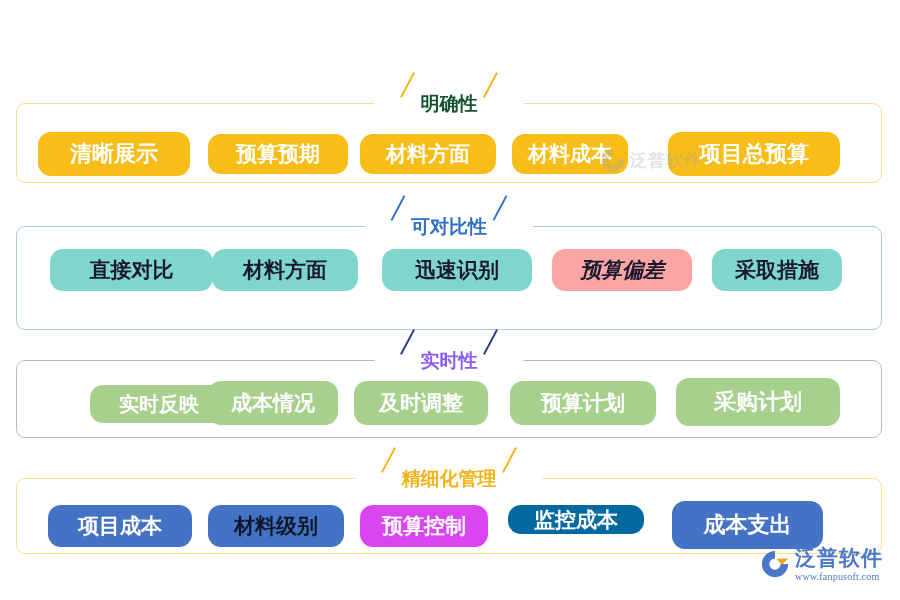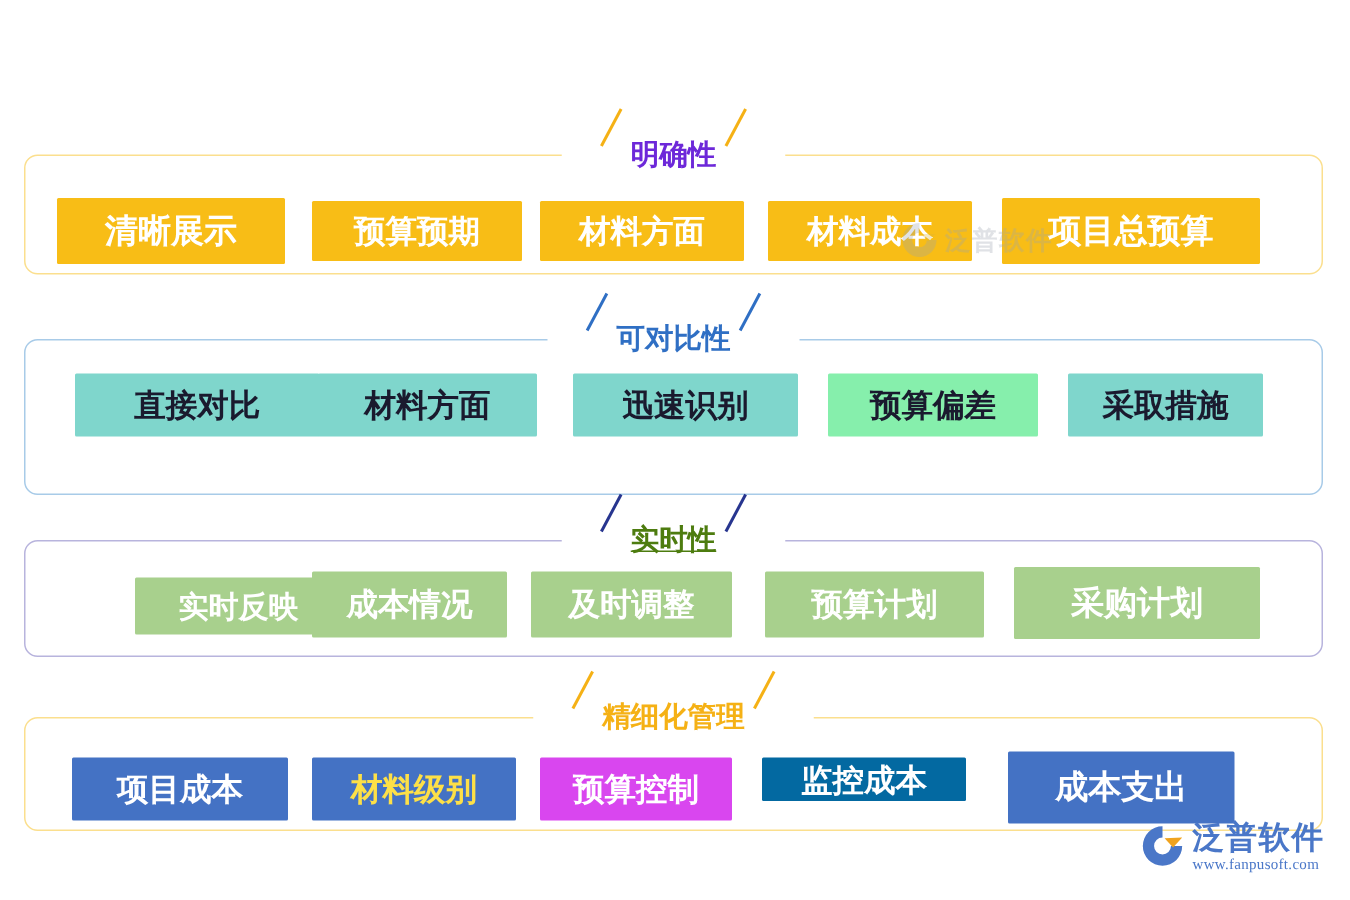--- a/index.html
+++ b/index.html
@@ -69,21 +69,21 @@
   }
   .slash.left  { left: 32px; }
   .slash.right { right: 32px; }
 
   .chip {
     position: absolute;
     box-sizing: border-box;
     display: flex;
     align-items: center;
     justify-content: center;
-    border-radius: 1px;
+    border-radius: 13px;
     font-weight: bold;
     white-space: nowrap;
     font-family: "Liberation Serif", "DejaVu Serif", serif;
   }
 
   
   .watermark-center {
     position: absolute;
     left: 600px;
     top: 140px;
@@ -144,48 +144,48 @@
   }
 </style>
 </head>
 <body>
 
 <div id="page">
 
 
   <div id="sections-root">
       <div class="section" style="left: 16px; top: 103px; width: 866px; height: 80px; border-color: rgb(251, 223, 142);">
-        <div class="section-title" style="color: #6d28d9;">明确性<div class="slash left" style="background: rgb(245, 177, 21);"></div><div class="slash right" style="background: rgb(245, 177, 21);"></div></div>
+        <div class="section-title" style="color: #14532d;">明确性<div class="slash left" style="background: rgb(245, 177, 21);"></div><div class="slash right" style="background: rgb(245, 177, 21);"></div></div>
       </div>
       <div class="chip" style="left: 38px; top: 132px; width: 152px; height: 44px; font-size: 22px; background: rgb(248, 189, 22); color: rgb(255, 255, 255);">清晰展示</div>
       <div class="chip" style="left: 208px; top: 134px; width: 140px; height: 40px; font-size: 21px; background: rgb(248, 189, 22); color: rgb(255, 255, 255);">预算预期</div>
       <div class="chip" style="left: 360px; top: 134px; width: 136px; height: 40px; font-size: 21px; background: rgb(248, 189, 22); color: rgb(255, 255, 255);">材料方面</div>
-      <div class="chip" style="left: 512px; top: 134px; width: 136px; height: 40px; font-size: 21px; background: rgb(248, 189, 22); color: rgb(255, 255, 255);">材料成本</div>
+      <div class="chip" style="left: 512px; top: 134px; width: 116px; height: 40px; font-size: 21px; background: rgb(248, 189, 22); color: rgb(255, 255, 255);">材料成本</div>
       <div class="chip" style="left: 668px; top: 132px; width: 172px; height: 44px; font-size: 22px; background: rgb(248, 189, 22); color: rgb(255, 255, 255);">项目总预算</div>
       <div class="section" style="left: 16px; top: 226px; width: 866px; height: 104px; border-color: rgb(168, 203, 232); padding-left: 12px;">
         <div class="section-title" style="color: rgb(47, 111, 196);">可对比性<div class="slash left" style="background: rgb(47, 111, 196);"></div><div class="slash right" style="background: rgb(47, 111, 196);"></div></div>
       </div>
       <div class="chip" style="left: 50px; top: 249px; width: 163px; height: 42px; font-size: 21px; background: rgb(127, 214, 204); color: rgb(26, 26, 46);">直接对比</div>
       <div class="chip" style="left: 212px; top: 249px; width: 146px; height: 42px; font-size: 21px; background: rgb(127, 214, 204); color: rgb(26, 26, 46);">材料方面</div>
       <div class="chip" style="left: 382px; top: 249px; width: 150px; height: 42px; font-size: 21px; background: rgb(127, 214, 204); color: rgb(26, 26, 46);">迅速识别</div>
-      <div class="chip" style="left: 552px; top: 249px; width: 140px; height: 42px; font-size: 21px; background: #86efac; color: rgb(26, 26, 46);">预算偏差</div>
+      <div class="chip" style="left: 552px; top: 249px; width: 140px; height: 42px; font-size: 21px; background: #fca5a5; color: rgb(26, 26, 46); font-style: italic;">预算偏差</div>
       <div class="chip" style="left: 712px; top: 249px; width: 130px; height: 42px; font-size: 21px; background: rgb(127, 214, 204); color: rgb(26, 26, 46);">采取措施</div>
       <div class="section" style="left: 16px; top: 360px; width: 866px; height: 78px; border-color: rgb(184, 180, 221);">
-        <div class="section-title" style="color: #4d7c0f; text-decoration: underline;">实时性<div class="slash left" style="background: rgb(39, 53, 143);"></div><div class="slash right" style="background: rgb(39, 53, 143);"></div></div>
+        <div class="section-title" style="color: #8b5cf6;">实时性<div class="slash left" style="background: rgb(39, 53, 143);"></div><div class="slash right" style="background: rgb(39, 53, 143);"></div></div>
       </div>
       <div class="chip" style="left: 42px; top: 385px; width: 138px; height: 38px; font-size: 20px; background: rgb(168, 208, 141); color: rgb(255, 255, 255); margin-left: 48px;">实时反映</div>
       <div class="chip" style="left: 208px; top: 381px; width: 130px; height: 44px; font-size: 21px; background: rgb(168, 208, 141); color: rgb(255, 255, 255);">成本情况</div>
       <div class="chip" style="left: 354px; top: 381px; width: 134px; height: 44px; font-size: 21px; background: rgb(168, 208, 141); color: rgb(255, 255, 255);">及时调整</div>
       <div class="chip" style="left: 510px; top: 381px; width: 146px; height: 44px; font-size: 21px; background: rgb(168, 208, 141); color: rgb(255, 255, 255);">预算计划</div>
       <div class="chip" style="left: 676px; top: 378px; width: 164px; height: 48px; font-size: 22px; background: rgb(168, 208, 141); color: rgb(255, 255, 255);">采购计划</div>
       <div class="section" style="left: 16px; top: 478px; width: 866px; height: 76px; border-color: rgb(251, 223, 142);">
         <div class="section-title" style="color: rgb(245, 177, 21);">精细化管理<div class="slash left" style="background: rgb(245, 177, 21);"></div><div class="slash right" style="background: rgb(245, 177, 21);"></div></div>
       </div>
       <div class="chip" style="left: 48px; top: 505px; width: 144px; height: 42px; font-size: 21px; background: rgb(68, 114, 196); color: rgb(255, 255, 255);">项目成本</div>
-      <div class="chip" style="left: 208px; top: 505px; width: 136px; height: 42px; font-size: 21px; background: rgb(68, 114, 196); color: #fde047;">材料级别</div>
+      <div class="chip" style="left: 208px; top: 505px; width: 136px; height: 42px; font-size: 21px; background: rgb(68, 114, 196); color: #0f172a;">材料级别</div>
       <div class="chip" style="left: 360px; top: 505px; width: 128px; height: 42px; font-size: 21px; background: #d946ef; color: rgb(255, 255, 255);">预算控制</div>
       <div class="chip" style="left: 508px; top: 505px; width: 136px; height: 29px; font-size: 21px; background: #0369a1; color: rgb(255, 255, 255);">监控成本</div>
       <div class="chip" style="left: 672px; top: 501px; width: 151px; height: 48px; font-size: 22px; background: rgb(68, 114, 196); color: rgb(255, 255, 255);">成本支出</div>
     </div>
 
   <div class="watermark-center">
     <span class="wm-swirl">
       <svg viewBox="0 0 32 32" width="26" height="26" aria-hidden="true">
         <path d="M16 2 A14 14 0 1 0 30 16 L22 16 A6 6 0 1 1 16 10 Z" fill="#9aa3ad"></path>
         <path d="M17 11 L29 11 L23 17 Z" fill="#d8b23a"></path>

